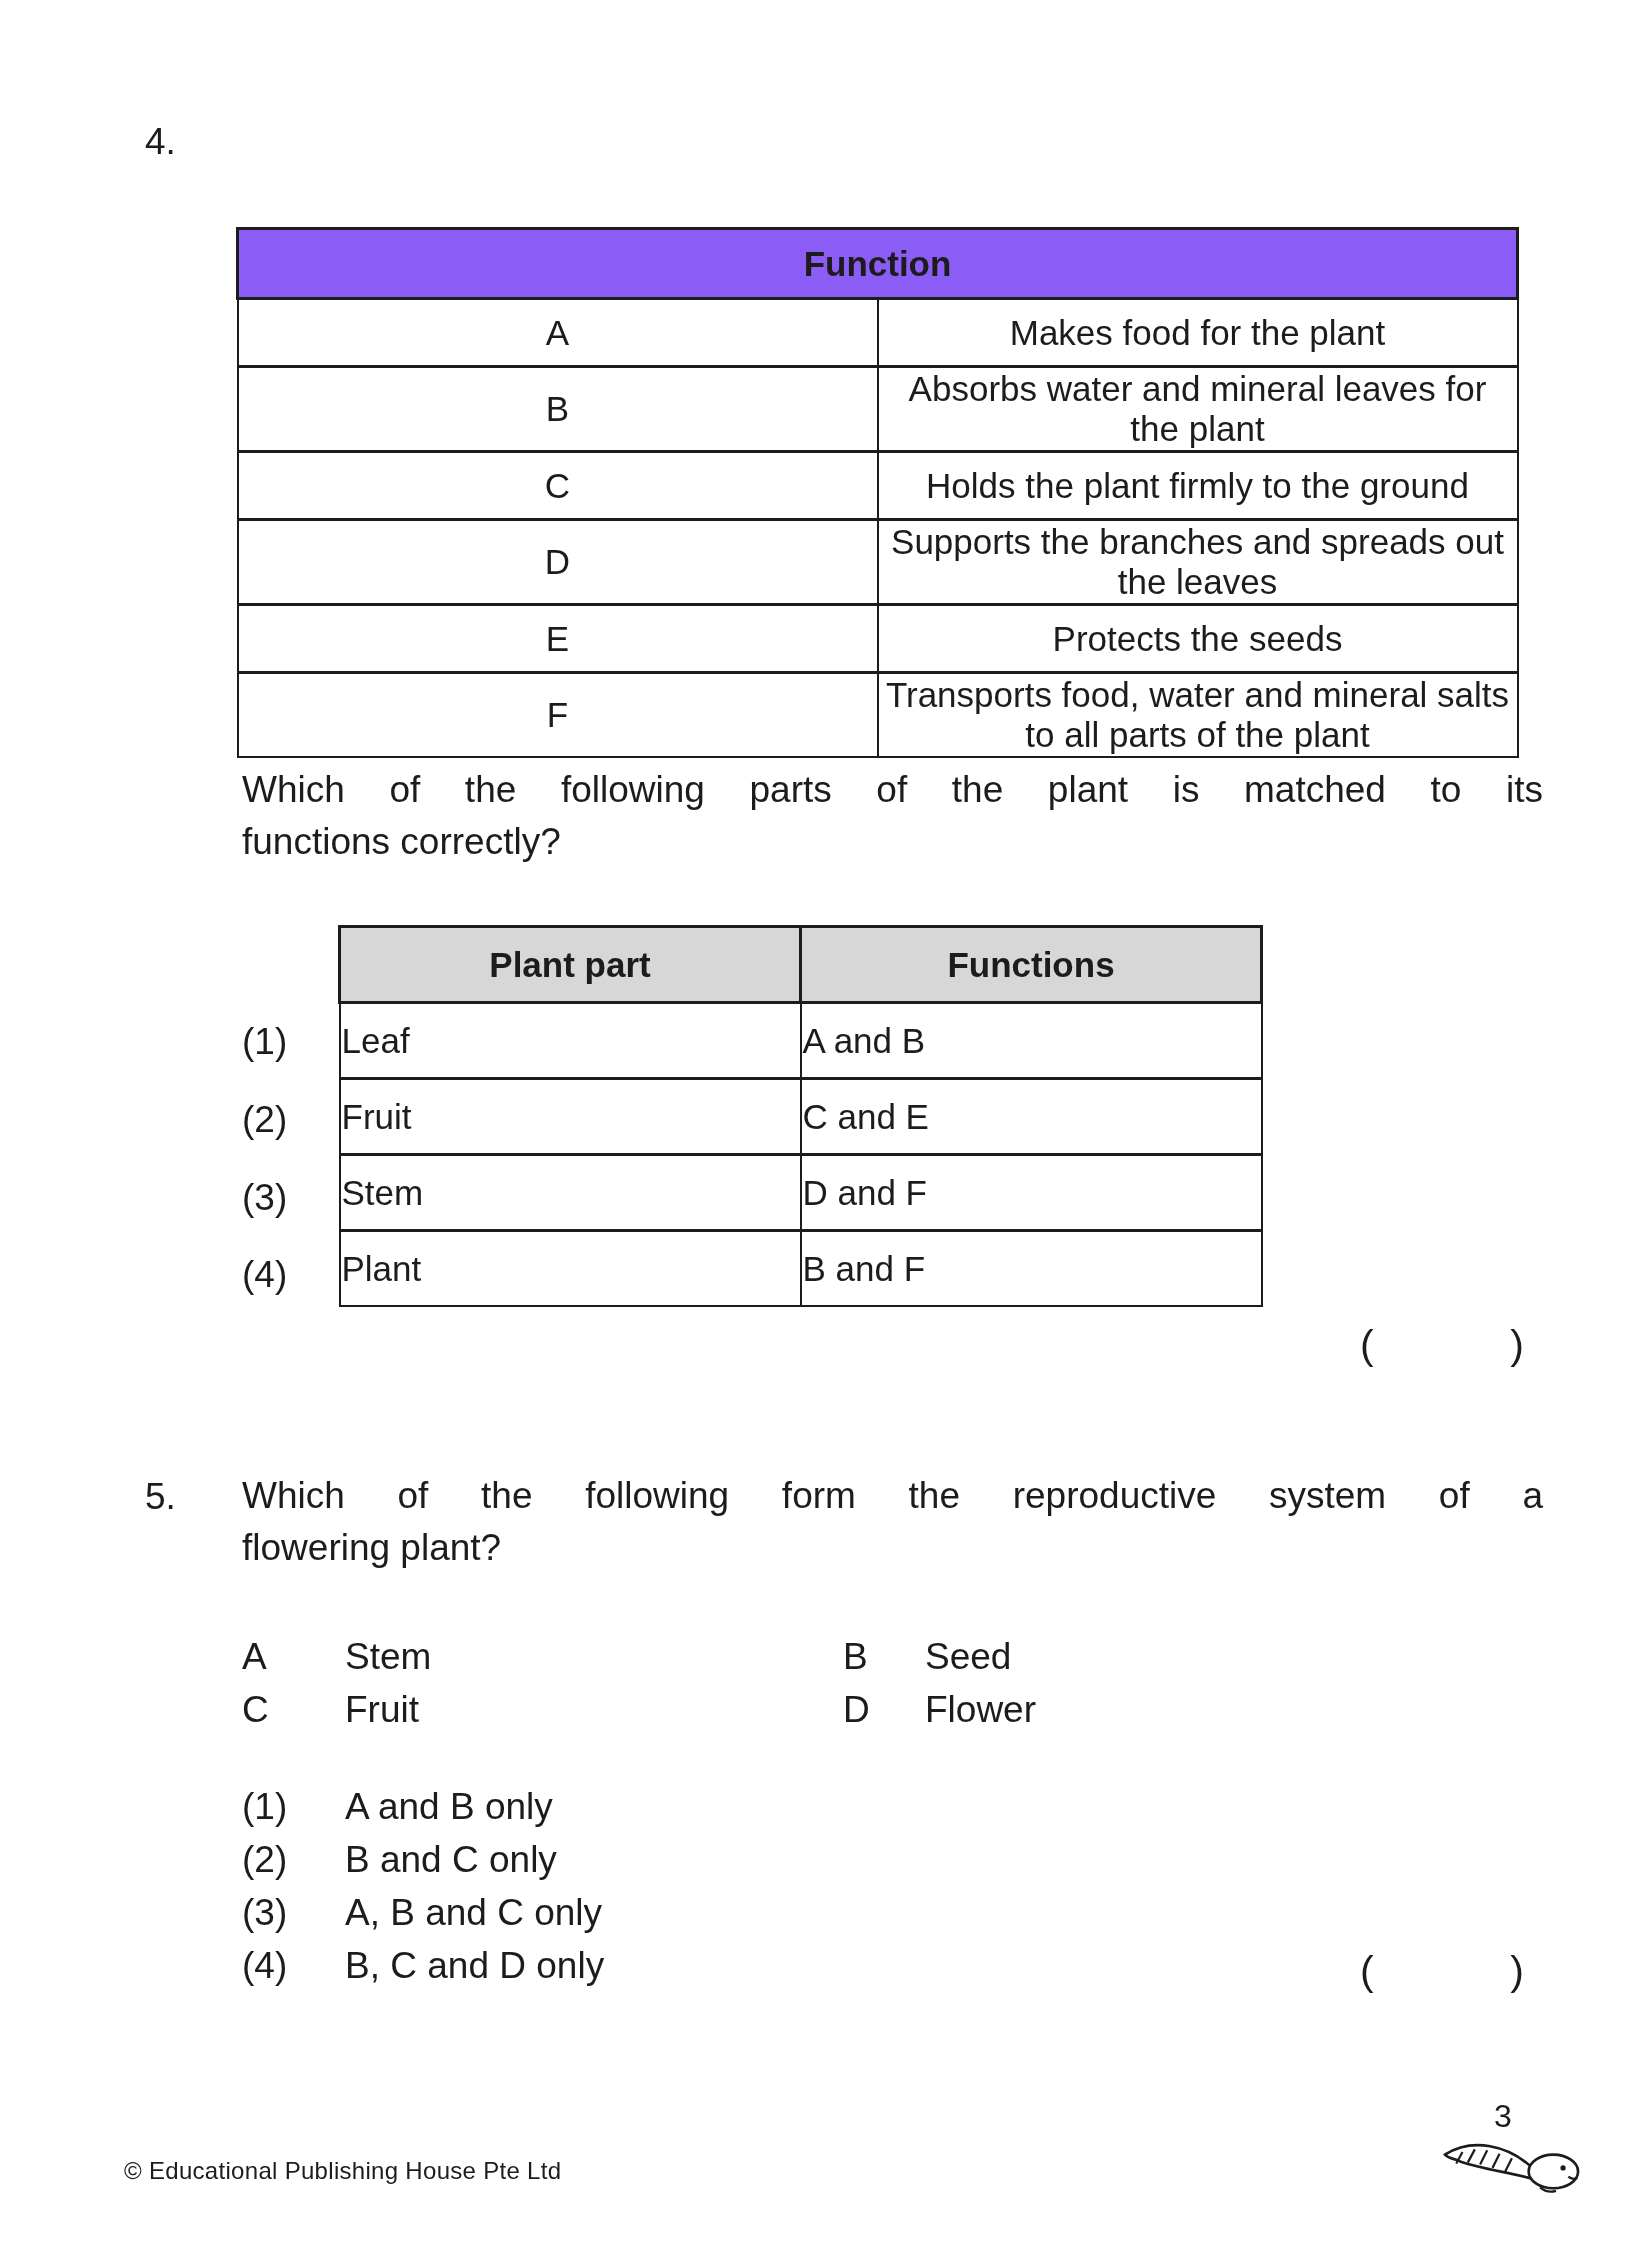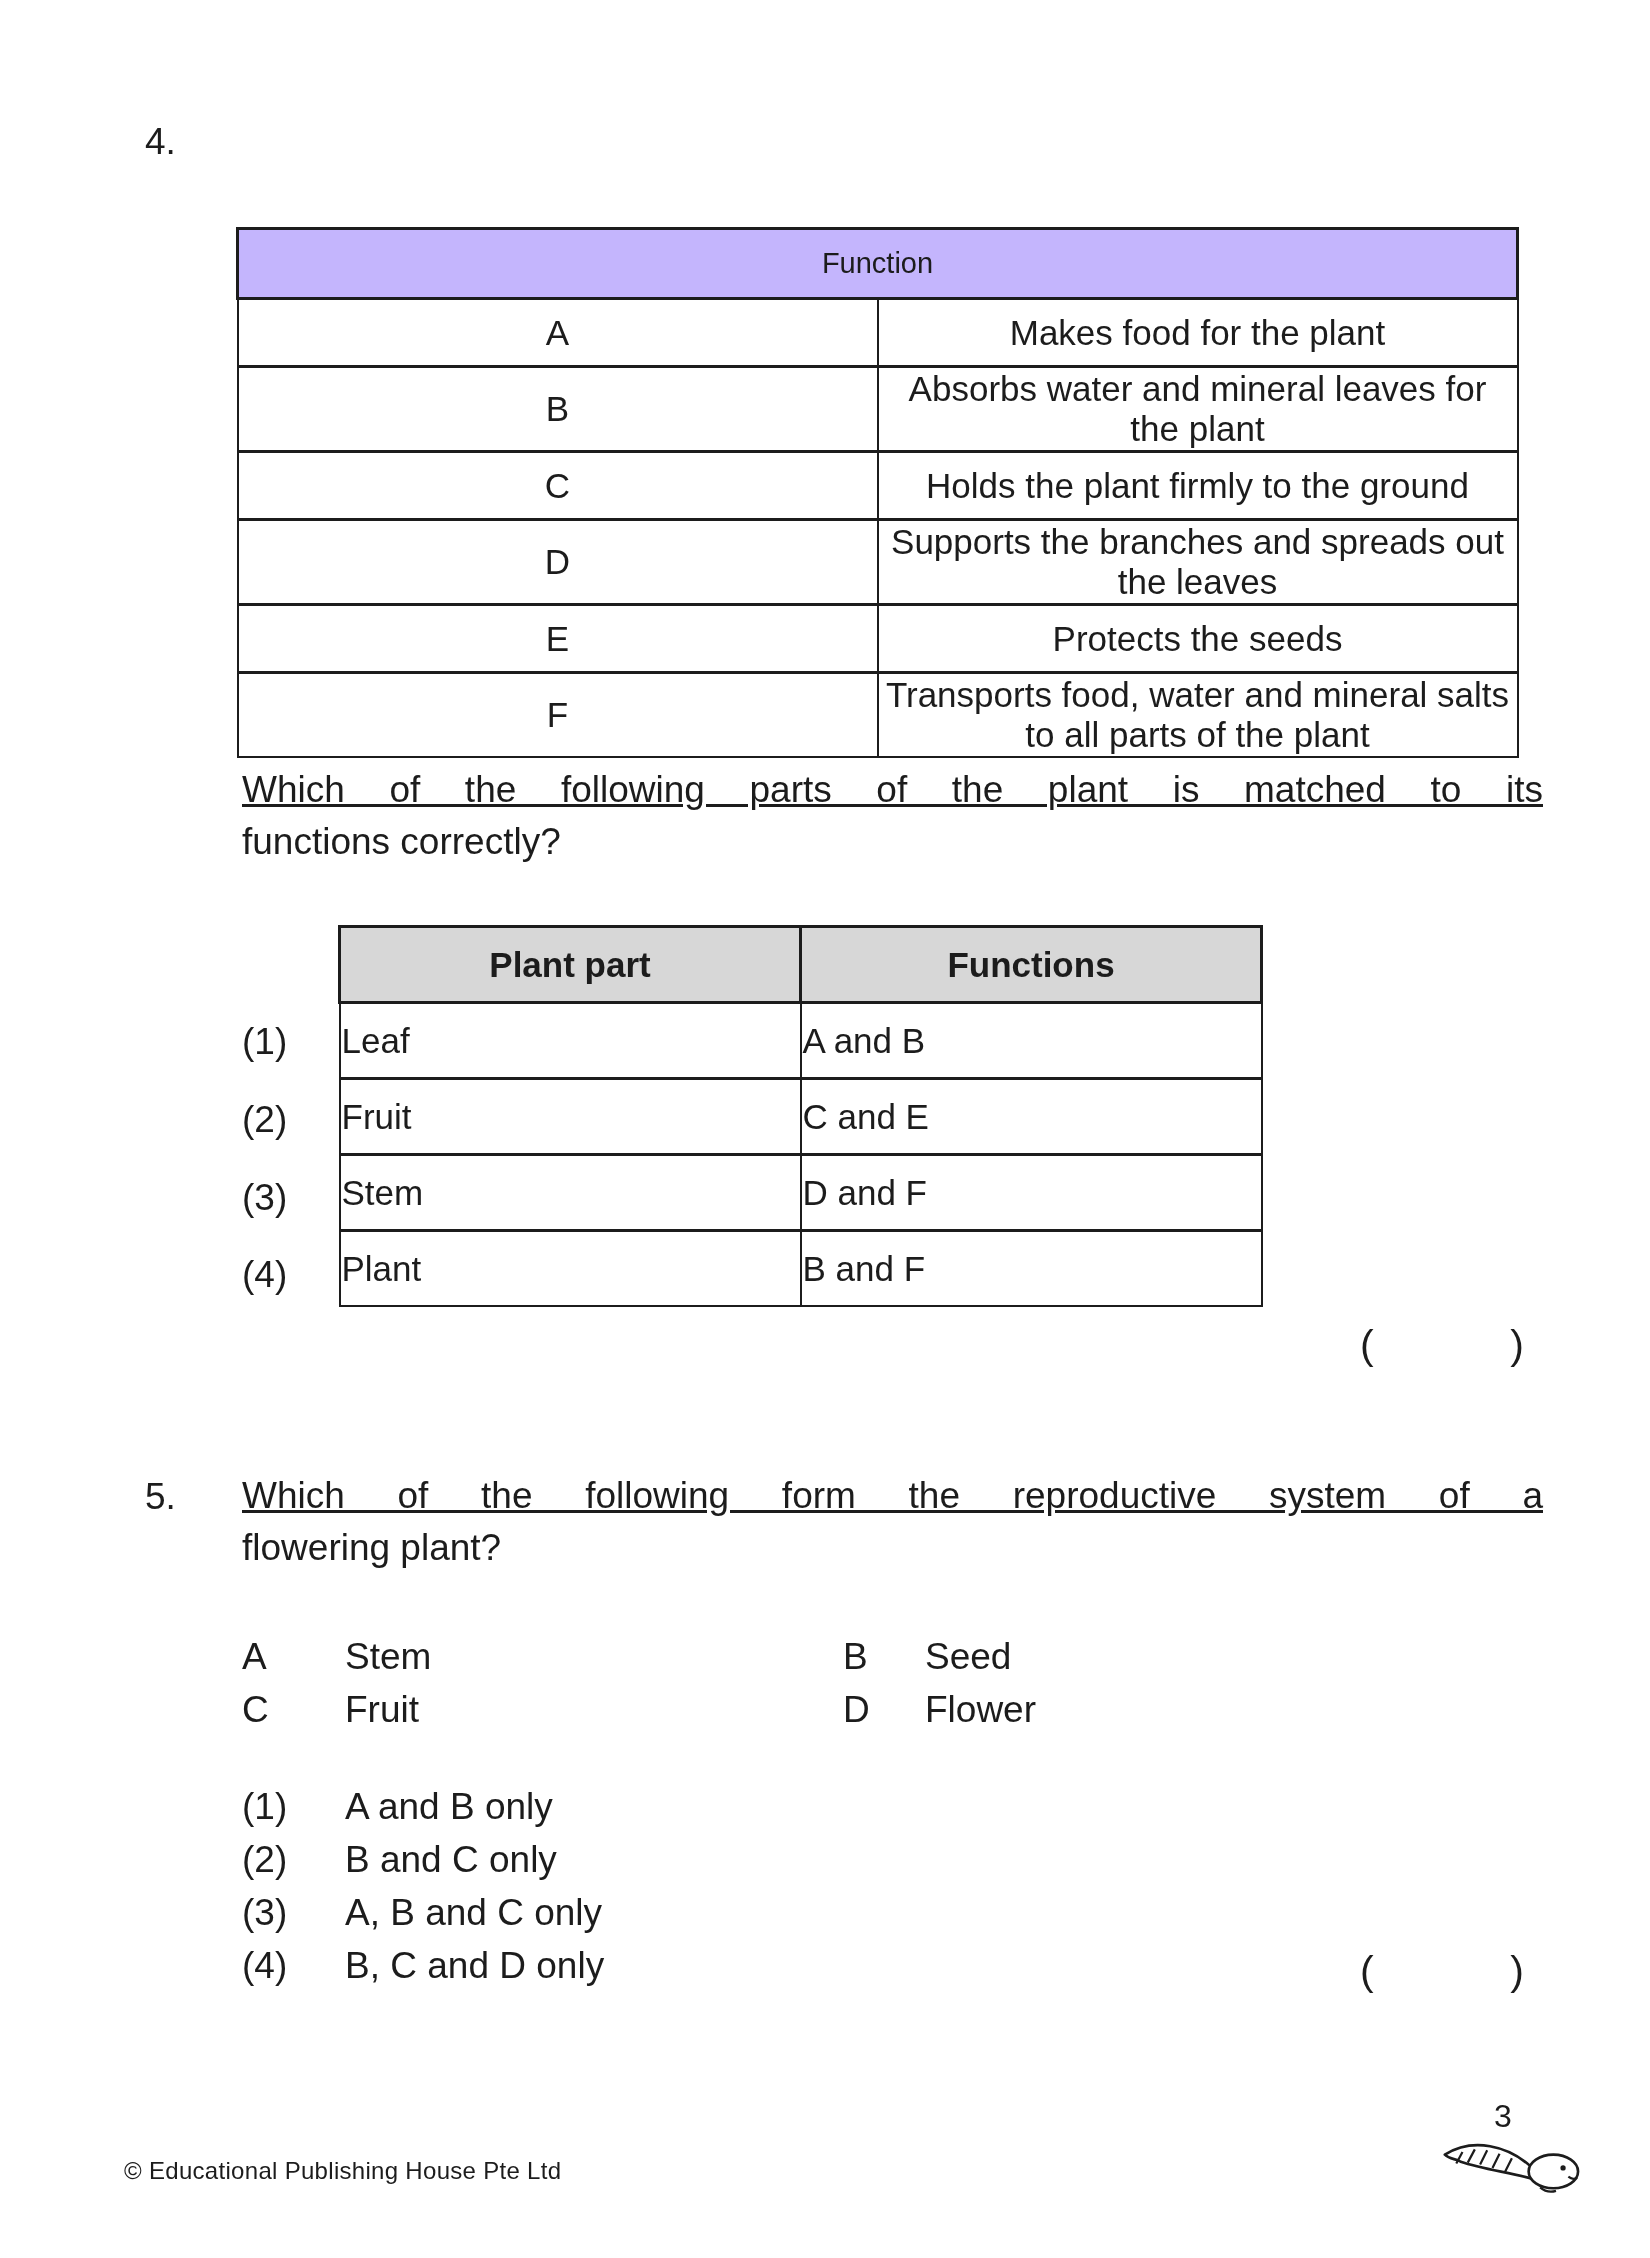--- a/index.html
+++ b/index.html
@@ -4,25 +4,25 @@
 <style>
   html,body{margin:0;padding:0;background:#ffffff;}
   .page{
     position:relative;width:1651px;height:2258px;background:#ffffff;
     font-family:"Liberation Sans",sans-serif;color:#1c1c1c;overflow:hidden;
   }
   .abs{position:absolute;}
   .qnum{font-size:37px;line-height:53px;white-space:nowrap;}
   .qline{font-size:37px;line-height:53px;white-space:nowrap;}
   .qpara{font-size:37px;line-height:52px;}
-  .jline{text-align:justify;text-align-last:justify;text-decoration:underline;}
+  .jline{text-align:justify;text-align-last:justify;}
   table{border-collapse:collapse;position:absolute;table-layout:fixed;background:#fff;}
   .t1{width:1283px;}
   .t1 th{
-    height:65px;background:#c4b5fd;font-size:29px;font-weight:400;
+    height:65px;background:#8b5cf6;font-size:35px;font-weight:700;
     border:3.5px solid #1c1c1c;text-align:center;vertical-align:middle;
   }
   .t1 td{
     height:63px;font-size:35px;text-align:center;vertical-align:middle;
     border:2.6px solid #1c1c1c;border-top-width:3.5px;
   }
   .t1 td.letter{width:115px;}
   .t2{width:912px;}
   .t2 th{
     height:71px;background:#d7d7d7;font-size:35px;font-weight:700;

